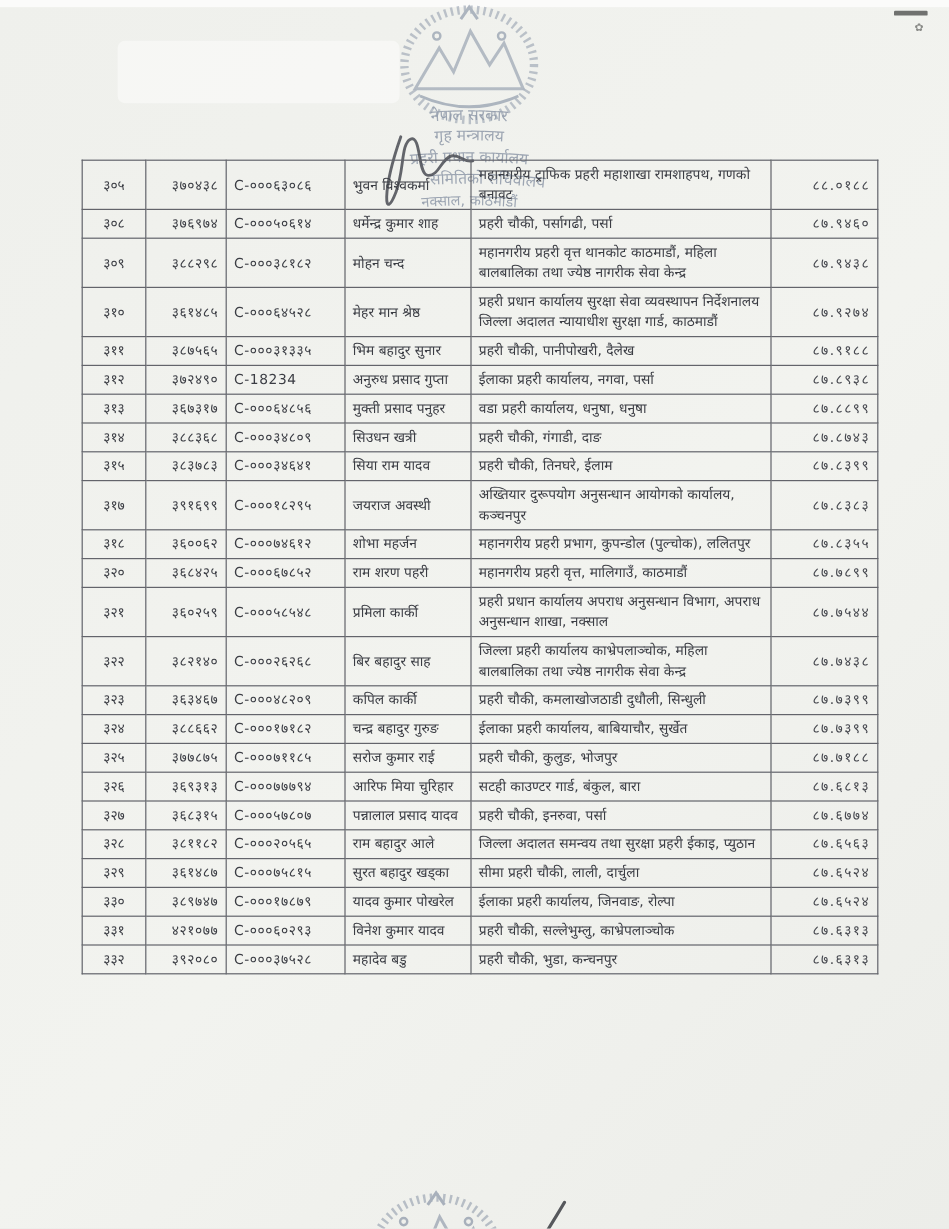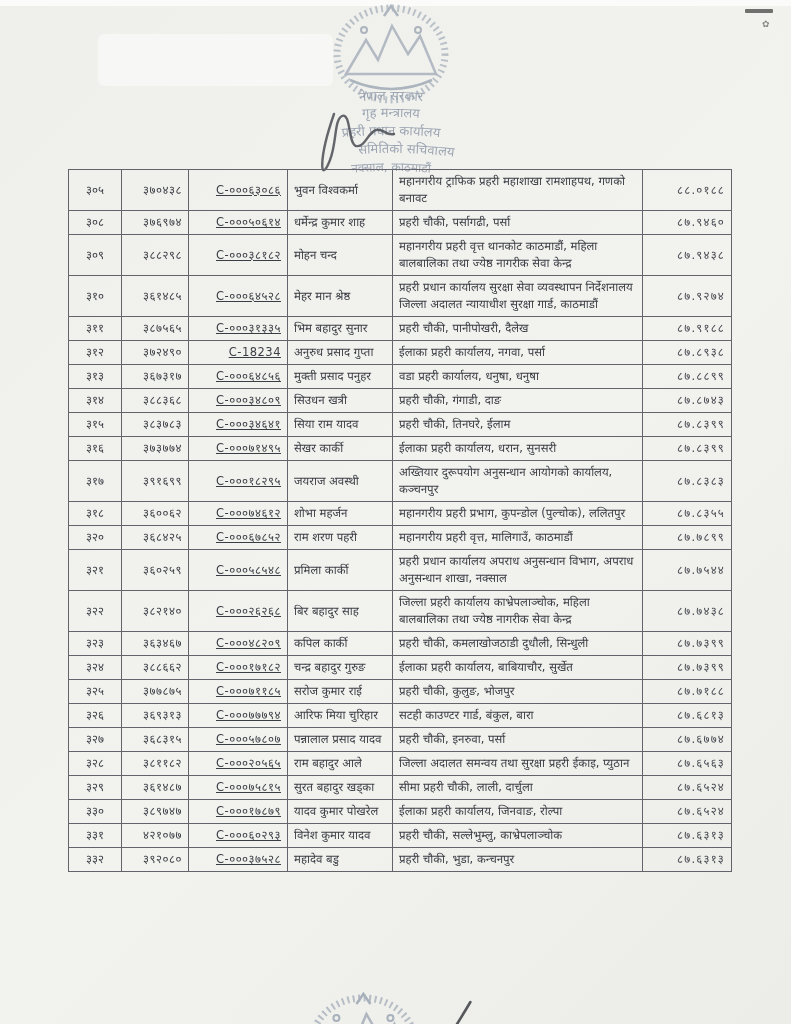--- a/index.html
+++ b/index.html
@@ -17,32 +17,31 @@
   .corner-dash{position:absolute;right:18px;top:9px;width:28px;height:4px;background:#70716f;border-radius:1px;}
   .corner-speck{position:absolute;right:22px;top:20px;width:7px;height:9px;color:#8a8b88;font-size:9px;line-height:9px;}
 
   .stamp-top{position:absolute;left:50%;top:2px;transform:translateX(-52%);width:250px;height:178px;pointer-events:none;}
   .stamp-bottom{position:absolute;left:50%;top:982px;transform:translateX(-56%);width:210px;height:120px;pointer-events:none;}
 
   table.results{
     position:absolute;left:68px;top:133px;width:655px;
     border-collapse:collapse;table-layout:fixed;
     color:#3b3d44;
-    margin-top:36px;
   }
   table.results td{
     border:1px solid #63646b;
     padding:3px 6px;
     font-size:11.5px;line-height:17px;
     vertical-align:middle;
     overflow:hidden;
   }
   td.c-sn{width:40px;text-align:center;}
   td.c-roll{width:54px;text-align:right;letter-spacing:.5px;}
-  td.c-id{width:86px;text-align:right;letter-spacing:.5px;text-decoration:underline;}
+  td.c-id{width:86px;text-align:left;letter-spacing:.5px;}
   td.c-name{width:92px;}
   td.c-office{width:237px;}
   td.c-score{width:76px;text-align:right;letter-spacing:1.2px;font-size:11px;color:#45474e;}
 </style>
 </head>
 <body>
 
 <div class="page">
 
   <div class="scan-strip"></div>
@@ -154,28 +153,20 @@
 
     <tr>
       <td class="c-sn">३१५</td>
       <td class="c-roll">३८३७८३</td>
       <td class="c-id">C-०००३४६४१</td>
       <td class="c-name">सिया राम यादव</td>
       <td class="c-office">प्रहरी चौकी, तिनघरे, ईलाम</td>
       <td class="c-score">८७.८३९९</td>
     </tr>
 
-    <tr>
-      <td class="c-sn">३१६</td>
-      <td class="c-roll">३७३७७४</td>
-      <td class="c-id">C-०००७१४९५</td>
-      <td class="c-name">सेखर कार्की</td>
-      <td class="c-office">ईलाका प्रहरी कार्यालय, धरान, सुनसरी</td>
-      <td class="c-score">८७.८३९९</td>
-    </tr>
 
     <tr>
       <td class="c-sn">३१७</td>
       <td class="c-roll">३९१६९९</td>
       <td class="c-id">C-०००१८२९५</td>
       <td class="c-name">जयराज अवस्थी</td>
       <td class="c-office">अख्तियार दुरूपयोग अनुसन्धान आयोगको कार्यालय, कञ्चनपुर</td>
       <td class="c-score">८७.८३८३</td>
     </tr>
 

